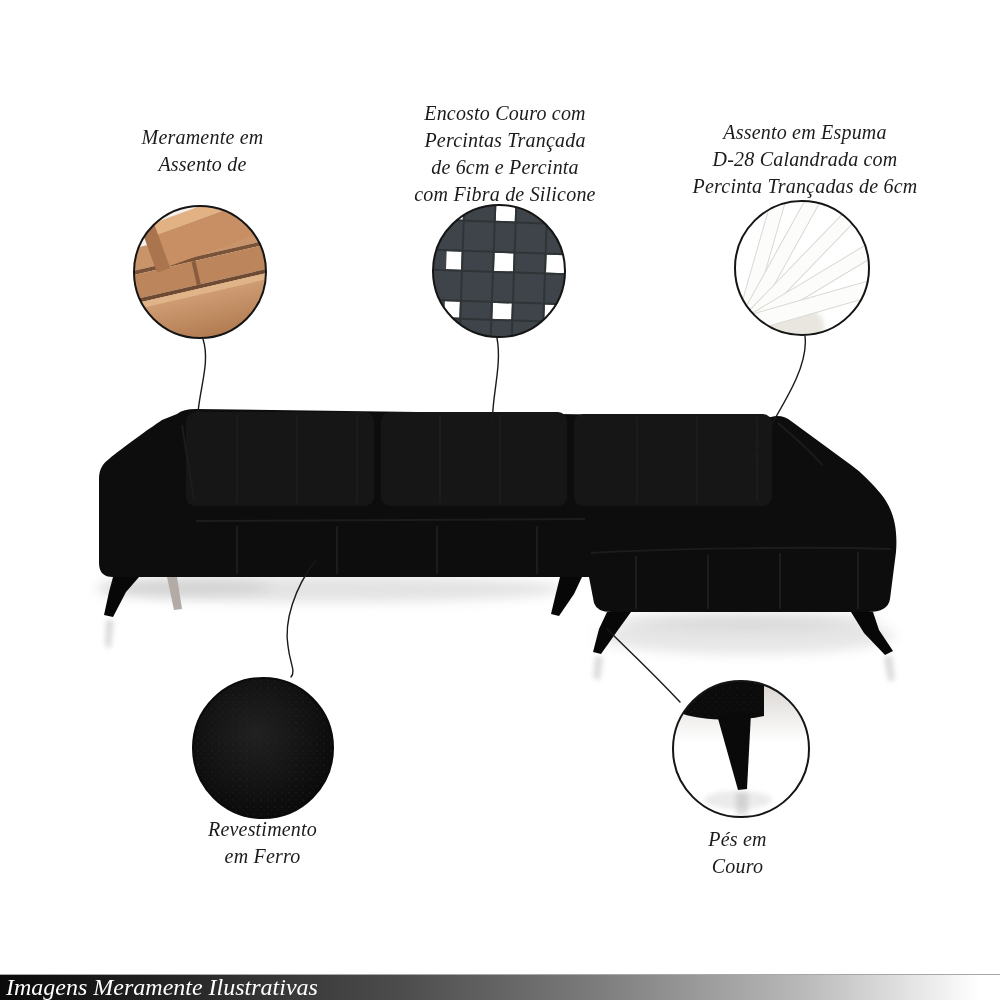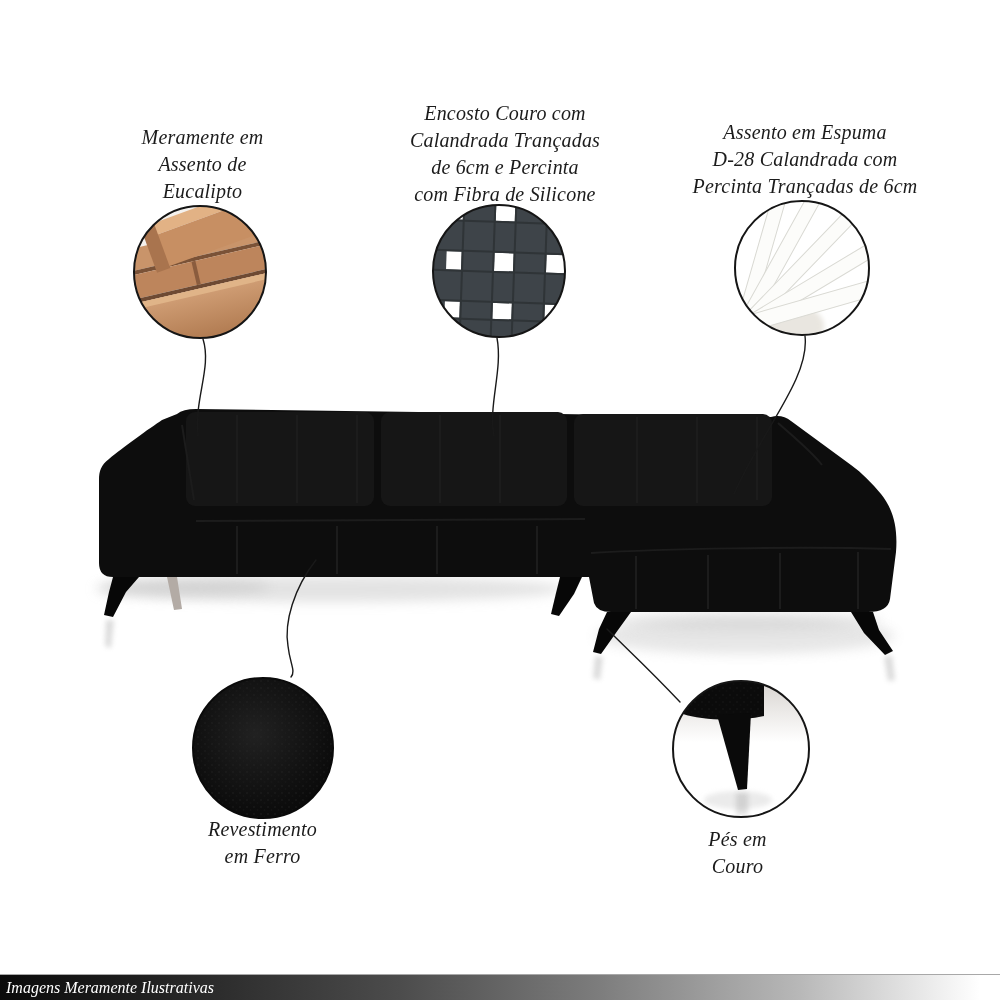--- a/index.html
+++ b/index.html
@@ -17,21 +17,21 @@
   .label-backrest{left:375px;top:100px;width:260px;}
   .label-seat{left:655px;top:119px;width:300px;}
   .label-leather{left:155px;top:816px;width:215px;}
   .label-feet{left:635px;top:826px;width:205px;}
   .footer-bar{
     position:absolute;left:0;bottom:0;width:1000px;height:25px;
     background:linear-gradient(to right,#0a0a0a 0%,#1f1f1f 14%,#4c4c4c 40%,#7d7d7d 60%,#b8b8b8 80%,#ffffff 98%);
     border-top:1px solid #a8a8a8;
   }
   .footer-bar span{
-    display:block;font-style:italic;font-size:16px;line-height:25px;
+    display:block;font-style:italic;font-size:24px;line-height:25px;
     color:#ffffff;padding-left:6px;white-space:nowrap;
   }
 </style>
 </head>
 <body>
 
 <div class="stage">
 
   <svg width="1000" height="1000" viewBox="0 0 1000 1000">
     <defs>
@@ -229,26 +229,25 @@
         <path d="M717,715 L751,713 L747,789 L738,790 Z" fill="#0a0a0a"></path>
         <rect x="736" y="793" width="12" height="22" fill="#9a9a9a" opacity="0.3" filter="url(#soft2)"></rect>
       </g>
       <circle cx="741" cy="749" r="68" fill="none" stroke="#151515" stroke-width="2"></circle>
     </g>
   </svg>
 
   <div class="callout-label label-wood">
     <span>Meramente em</span>
     <span>Assento de</span>
-    <span>Eucalipto</span>
   </div>
 
   <div class="callout-label label-backrest">
     <span>Encosto Couro com</span>
-    <span>Calandrada Trançadas</span>
+    <span>Percintas Trançada</span>
     <span>de 6cm e Percinta</span>
     <span>com Fibra de Silicone</span>
   </div>
 
   <div class="callout-label label-seat">
     <span>Assento em Espuma</span>
     <span>D-28 Calandrada com</span>
     <span>Percinta Trançadas de 6cm</span>
   </div>
 

